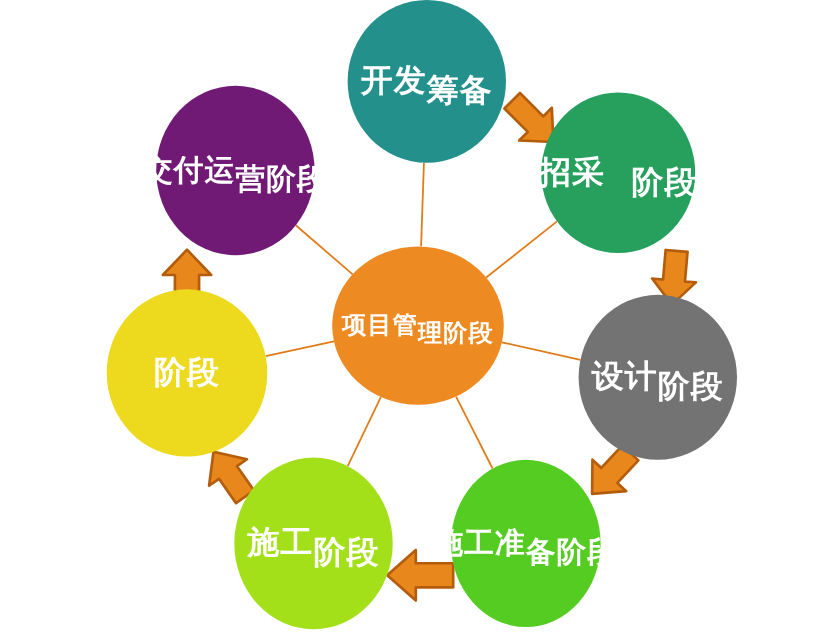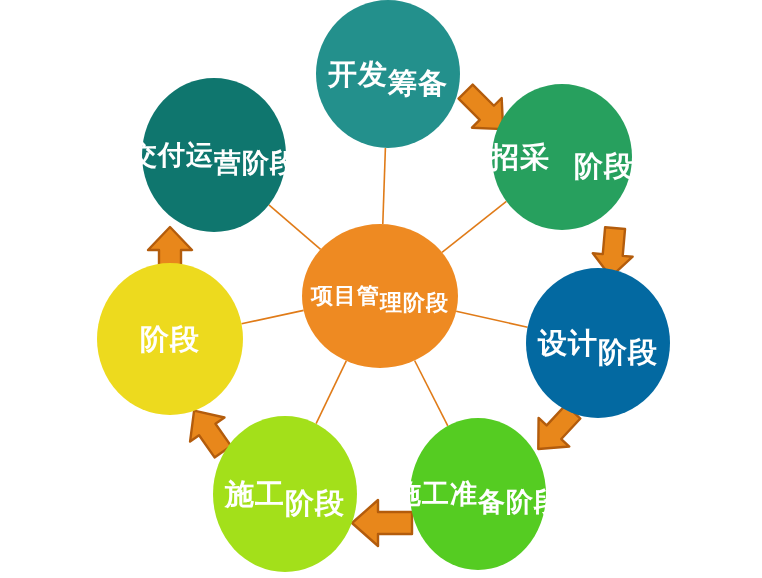--- a/index.html
+++ b/index.html
@@ -111,34 +111,34 @@
 
   <div id="stage-nodes">
       <div class="node outer-node" style="left: 316px; top: 0px; width: 144px; height: 148px; background: rgb(35, 144, 140); font-size: 29px;">
         <span class="line">开发</span>
         <span class="line">筹备</span>
       </div>
       <div class="node outer-node" style="left: 492px; top: 84px; width: 140px; height: 146px; background: rgb(39, 160, 94); font-size: 29px; gap: 24px;">
         <span class="line">招采</span>
         <span class="line">阶段</span>
       </div>
-      <div class="node outer-node" style="left: 526px; top: 268px; width: 144px; height: 150px; background: #0369a1; font-size: 29px;">
+      <div class="node outer-node" style="left: 526px; top: 268px; width: 144px; height: 150px; background: #737373; font-size: 29px;">
         <span class="line">设计</span>
         <span class="line">阶段</span>
       </div>
       <div class="node outer-node" style="left: 410px; top: 418px; width: 136px; height: 152px; background: rgb(85, 204, 34); font-size: 27px;">
         <span class="line">施工准</span>
         <span class="line">备阶段</span>
       </div>
       <div class="node outer-node" style="left: 213px; top: 416px; width: 144px; height: 156px; background: rgb(163, 224, 26); font-size: 29px;">
         <span class="line">施工</span>
         <span class="line">阶段</span>
       </div>
       <div class="node outer-node" style="left: 97px; top: 263px; width: 146px; height: 152px; background: rgb(237, 218, 30); font-size: 29px;">
         <span class="line">阶段</span>
       </div>
-      <div class="node outer-node" style="left: 142px; top: 78px; width: 144px; height: 154px; background: #0f766e; font-size: 27px;">
+      <div class="node outer-node" style="left: 142px; top: 78px; width: 144px; height: 154px; background: #701a75; font-size: 27px;">
         <span class="line">交付运</span>
         <span class="line">营阶段</span>
       </div>
     </div>
 
 </div>
 
 </body></html>

